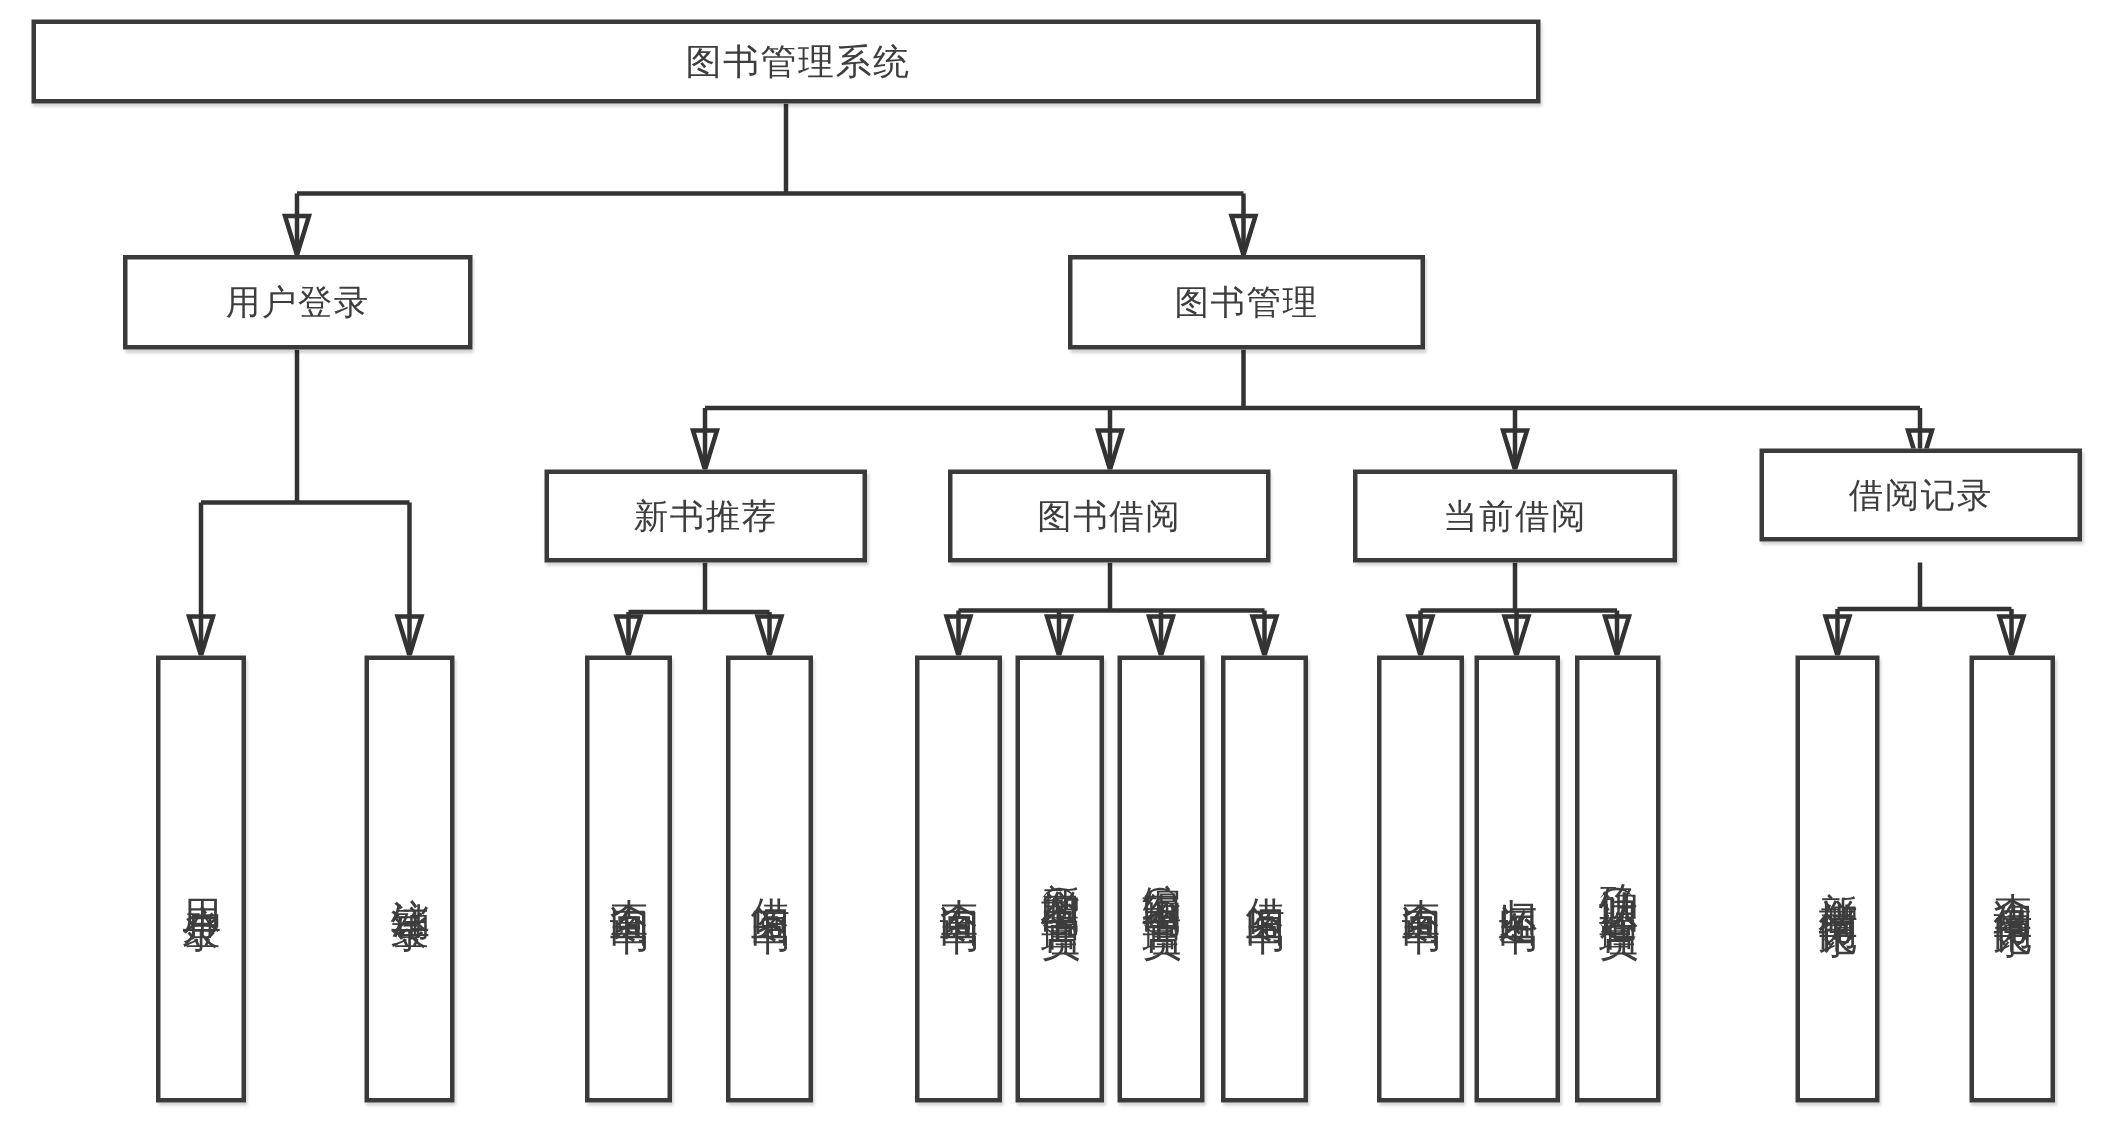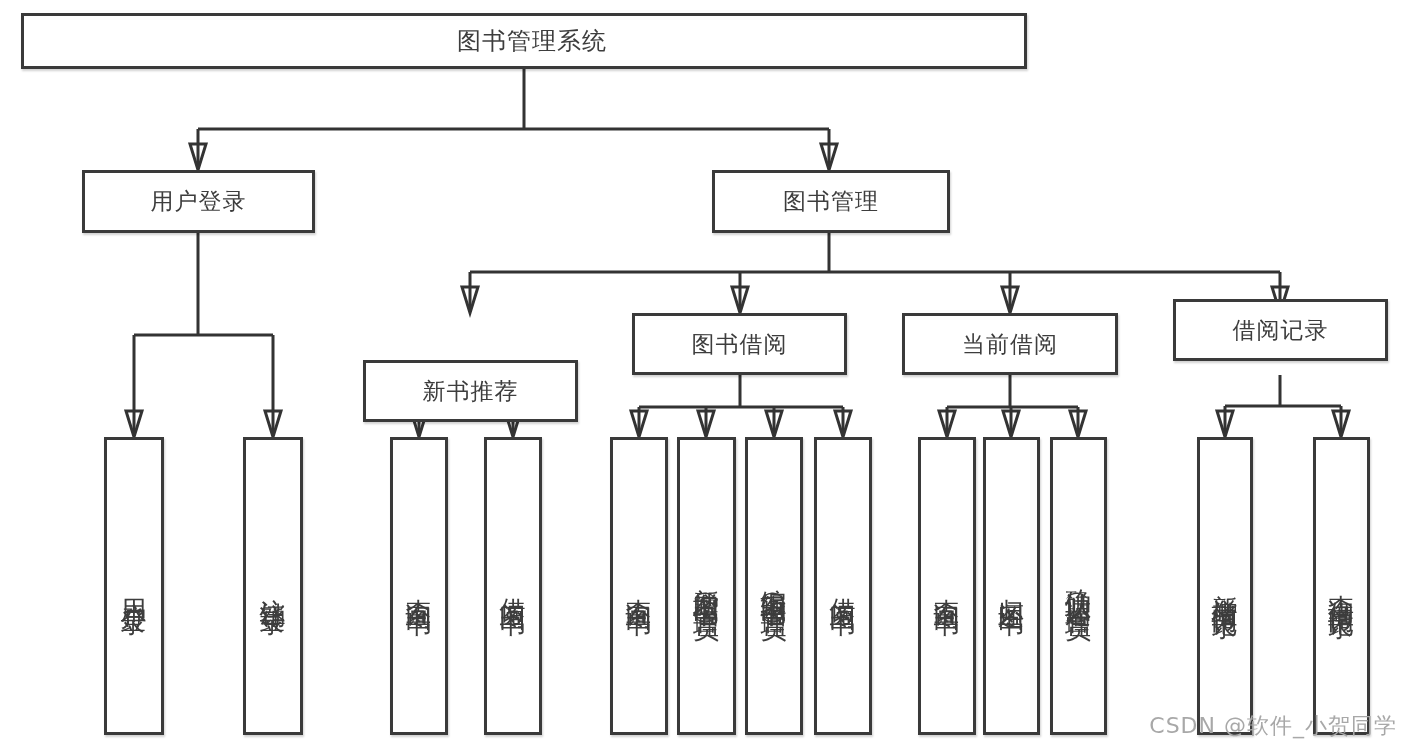--- a/index.html
+++ b/index.html
@@ -113,21 +113,21 @@
     <span>图书管理系统</span>
   </div>
 
   <div class="node h-node" style="left:82px;top:170px;width:233px;height:63px;">
     <span>用户登录</span>
   </div>
   <div class="node h-node" style="left:712px;top:170px;width:238px;height:63px;">
     <span>图书管理</span>
   </div>
 
-  <div class="node h-node" style="left:363px;top:313px;width:215px;height:62px;margin-top:47px;">
+  <div class="node h-node" style="left:363px;top:313px;width:215px;height:62px;">
     <span>新书推荐</span>
   </div>
   <div class="node h-node" style="left:902px;top:313px;width:216px;height:62px;">
     <span>当前借阅</span>
   </div>
   <div class="node h-node" style="left:632px;top:313px;width:215px;height:62px;">
     <span>图书借阅</span>
   </div>
   <div class="node h-node" style="left:1173px;top:299px;width:215px;height:62px;">
     <span>借阅记录</span>
@@ -170,14 +170,13 @@
     <span class="vtxt">确认归还（管理员）</span>
   </div>
 
   <div class="node leaf" style="left:1197px;width:56px;">
     <span class="vtxt">新增借阅记录</span>
   </div>
   <div class="node leaf" style="left:1313px;width:57px;">
     <span class="vtxt">查询借阅记录</span>
   </div>
 
-  <div class="watermark">CSDN @软件_小贺同学</div>
 </div>
 
 </body></html>

